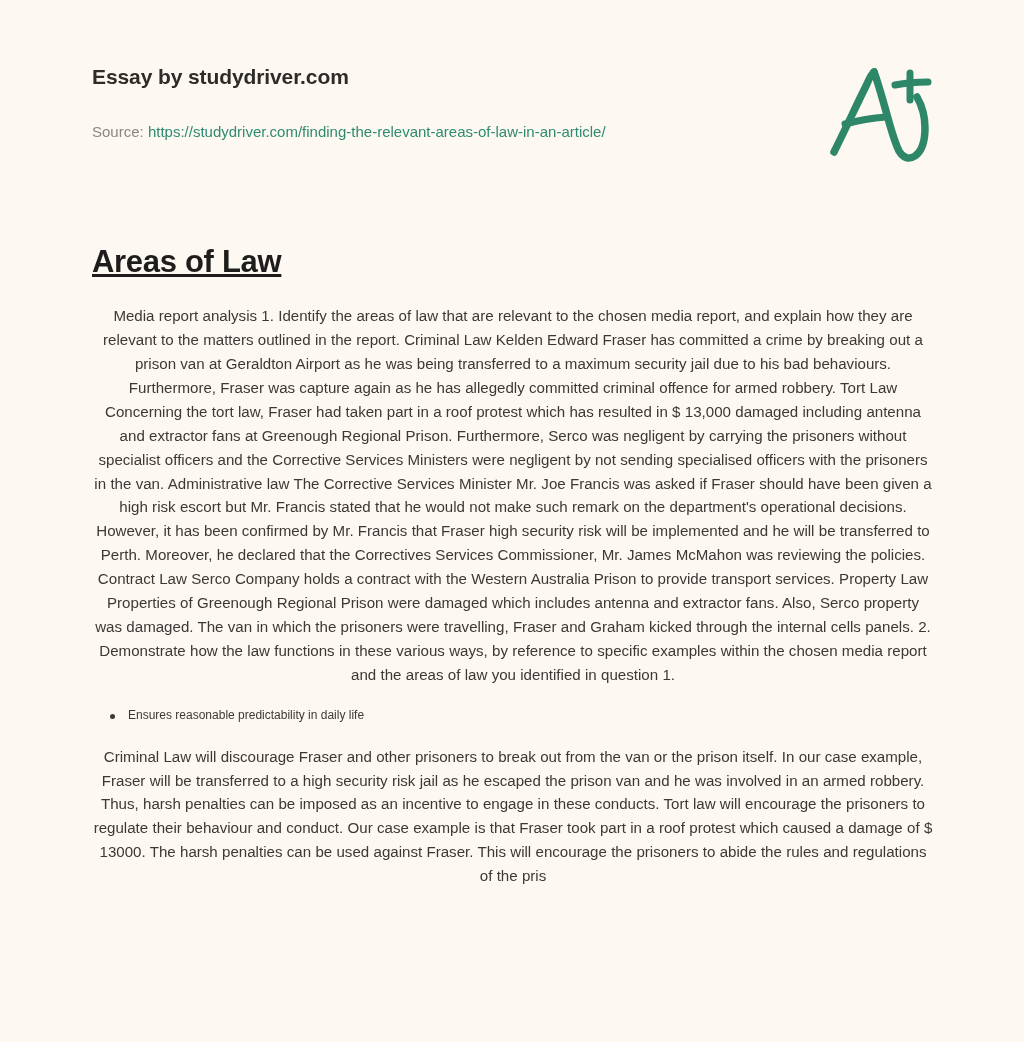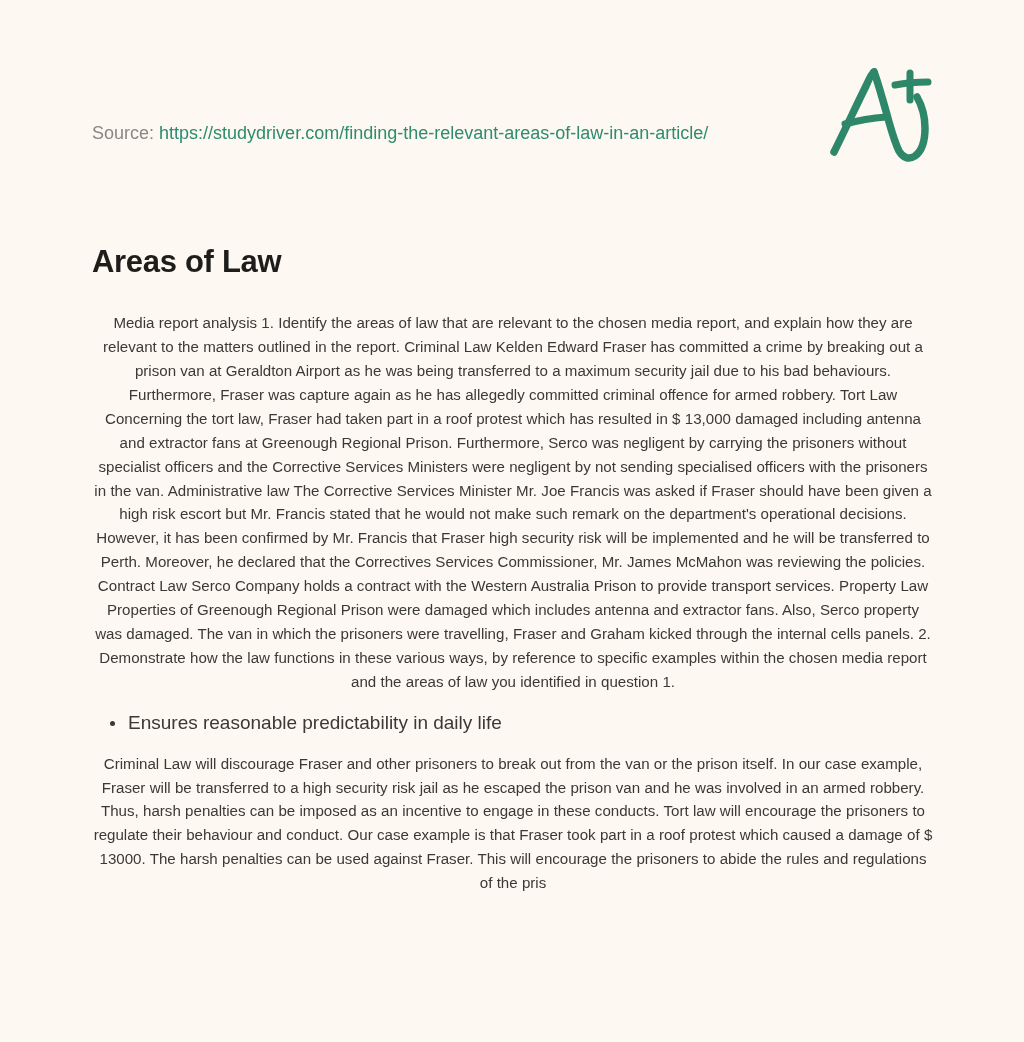--- a/index.html
+++ b/index.html
@@ -42,21 +42,21 @@
     letter-spacing: -0.1px;
     color: #2e2c29;
     line-height: 1.2;
     white-space: nowrap;
   }
 
   .sourceline {
     position: absolute;
     left: 92px;
     top: 122px;
-    font-size: 18px;
+    font-size: 15px;
     line-height: 1.3;
     white-space: nowrap;
   }
   .source-label {
     color: #8a8782;
   }
   .source-url {
     color: #2e8b6f;
     text-decoration: none;
   }
@@ -81,40 +81,41 @@
     left: 92px;
     top: 243px;
     width: 842px;
   }
 
   .article-title {
     font-size: 31px;
     font-weight: bold;
     letter-spacing: -0.3px;
     color: #1f1d1b;
-    margin: 0 0 31px 0;
+    margin: 0 0 24px 0;
     line-height: 1.2;
+    text-decoration: underline;
   }
 
   .para {
     font-size: 15.1px;
     line-height: 23.9px;
     color: #3b3936;
     margin: 0 0 17px 0;
     text-align: center;
     word-spacing: 0.1px;
   }
 
   ul.bullets {
     margin: 0 0 17px 0;
     padding-left: 36px;
     list-style: none;
   }
   ul.bullets li {
-    font-size: 19px;
+    font-size: 12px;
     line-height: 23.9px;
     color: #3b3936;
     position: relative;
     margin: 0 0 4px 0;
   }
   ul.bullets li::before {
     content: "";
     position: absolute;
     left: -18px;
     top: 10px;
@@ -128,20 +129,21 @@
     margin-bottom: 0;
   }
 </style>
 </head>
 <body>
 
 <div class="page">
 
   <div class="header">
 
+    <div class="brandline">Essay by studydriver.com</div>
 
     <div class="sourceline">
       <span class="source-label">Source:</span>
       <a class="source-url" href="#">https://studydriver.com/finding-the-relevant-areas-of-law-in-an-article/</a>
     </div>
 
     <div class="logo">
       <svg viewBox="0 0 140 120" xmlns="http://www.w3.org/2000/svg">
         <g fill="none" stroke="#2e8769" stroke-linecap="round" stroke-linejoin="round">
 

